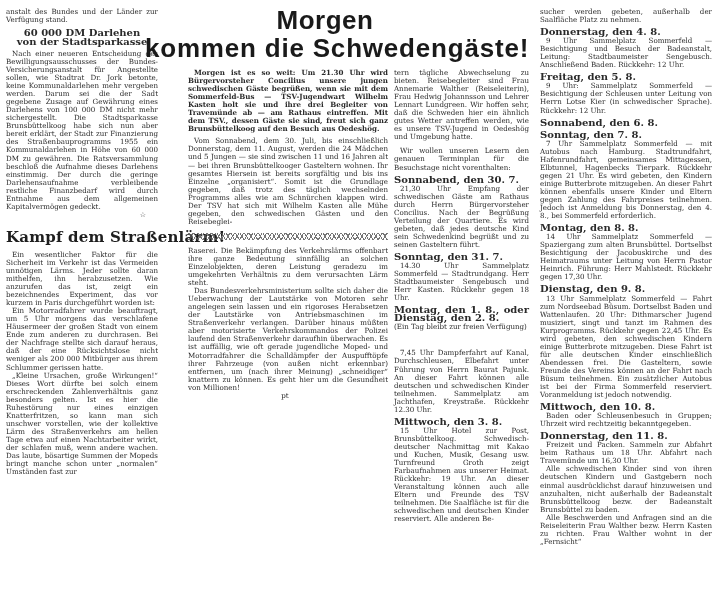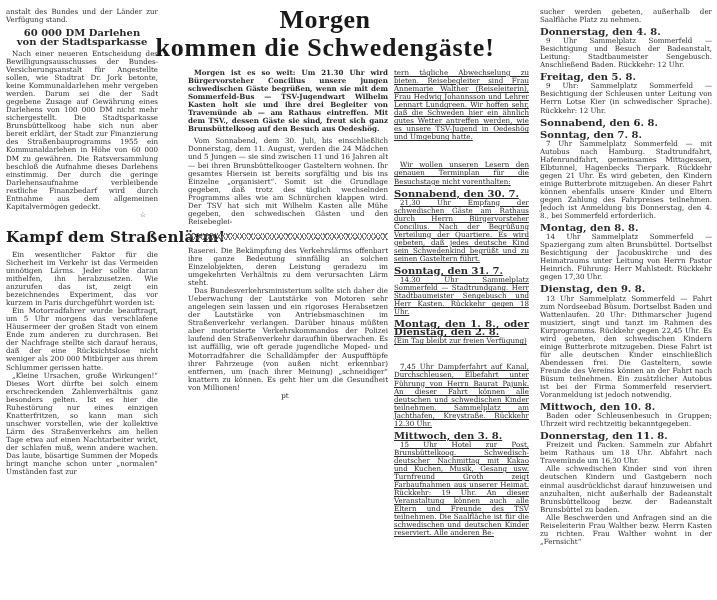--- a/index.html
+++ b/index.html
@@ -4,21 +4,21 @@
 <style>
   html, body { margin:0; padding:0; background:#ffffff; }
   body { width:717px; height:600px; overflow:hidden; position:relative; color:#2a2a2a; }
   .page { position:absolute; left:0; top:0; width:717px; height:600px; font-family:"DejaVu Serif", serif; }
   .col { position:absolute; font-size:7.1px; line-height:8.05px; text-align:justify; }
   .col p { margin:0; text-indent:6px; }
   .col p.noind { text-indent:0; }
   .subhead { font-weight:bold; text-align:center; font-size:10px; line-height:8.4px; margin:5px 0 4px 0; }
   .sec { font-weight:bold; font-size:10px; margin:4px 0 1px 0; text-indent:0; }
   .h2 { font-family:"DejaVu Serif", serif; font-weight:bold; font-size:15px; line-height:17px; letter-spacing:0.2px; white-space:nowrap; color:#1e1e1e; }
-  .headline { position:absolute; left:145px; top:6px; width:360px; text-align:center; font-family:Liberation Serif, serif; font-weight:bold; color:#1a1a1a; }
+  .headline { position:absolute; left:145px; top:6px; width:360px; text-align:center; font-family:Liberation Sans, sans-serif; font-weight:bold; color:#1a1a1a; }
   .headline .l1 { font-size:26px; line-height:28px; letter-spacing:0.5px; }
   .headline .l2 { font-size:26px; line-height:28px; letter-spacing:0.8px; white-space:nowrap; }
   .lead { font-weight:bold; }
   .star { text-align:right; padding-right:12px; font-size:7px; line-height:8px; }
   .divider { height:7px; margin:7px 0 7px 0;
     background-image: repeating-linear-gradient(60deg, #555 0 1px, transparent 1px 4px), repeating-linear-gradient(-60deg, #555 0 1px, transparent 1px 4px);
     opacity:0.8; }
   .sign { text-align:center; padding-right:6px; }
 </style>
 </head>
@@ -47,23 +47,23 @@
 
   <div class="col" style="left:188px; top:69px; width:200px;">
     <p class="lead">Morgen ist es so weit: Um 21.30 Uhr wird Bürgervorsteher Concilius unsere jungen schwedischen Gäste begrüßen, wenn sie mit dem Sommerfeld-Bus — TSV-Jugendwart Wilhelm Kasten holt sie und ihre drei Begleiter von Travemünde ab — am Rathaus eintreffen. Mit dem TSV., dessen Gäste sie sind, freut sich ganz Brunsbüttelkoog auf den Besuch aus Oedeshög.</p>
     <p style="margin-top:4px;">Vom Sonnabend, dem 30. Juli, bis einschließlich Donnerstag, dem 11. August, werden die 24 Mädchen und 5 Jungen — sie sind zwischen 11 und 16 Jahren alt — bei ihren Brunsbüttelkooger Gasteltern wohnen. Ihr gesamtes Hiersein ist bereits sorgfältig und bis ins Einzelne „organisiert“. Somit ist die Grundlage gegeben, daß trotz des täglich wechselnden Programms alles wie am Schnürchen klappen wird. Der TSV hat sich mit Wilhelm Kasten alle Mühe gegeben, den schwedischen Gästen und den Reisebeglei-</p>
     <div class="divider"></div>
     <p class="noind">Raserei. Die Bekämpfung des Verkehrslärms offenbart ihre ganze Bedeutung sinnfällig an solchen Einzelobjekten, deren Leistung geradezu im umgekehrten Verhältnis zu dem verursachten Lärm steht.</p>
     <p>Das Bundesverkehrsministerium sollte sich daher die Ueberwachung der Lautstärke von Motoren sehr angelegen sein lassen und ein rigoroses Herabsetzen der Lautstärke von Antriebsmaschinen im Straßenverkehr verlangen. Darüber hinaus müßten aber motorisierte Verkehrskommandos der Polizei laufend den Straßenverkehr daraufhin überwachen. Es ist auffällig, wie oft gerade jugendliche Moped- und Motorradfahrer die Schalldämpfer der Auspufftöpfe ihrer Fahrzeuge (von außen nicht erkennbar) entfernen, um (nach ihrer Meinung) „schneidiger“ knattern zu können. Es geht hier um die Gesundheit von Millionen!</p>
     <div class="sign">pt</div>
   </div>
 
-  <div class="col" style="left:394px; top:69px; width:135px;text-decoration:underline;">
+  <div class="col" style="left:394px; top:69px; width:135px;">
     <p class="noind">tern tägliche Abwechselung zu bieten. Reisebegleiter sind Frau Annemarie Walther (Reiseleiterin), Frau Hedwig Johannsson und Lehrer Lennart Lundgreen. Wir hoffen sehr, daß die Schweden hier ein ähnlich gutes Wetter antreffen werden, wie es unsere TSV-Jugend in Oedeshög und Umgebung hatte.</p>
-    <p style="margin-top:20px;">Wir wollen unseren Lesern den genauen Terminplan für die Besuchstage nicht vorenthalten:</p>
+    <p style="margin-top:6px;">Wir wollen unseren Lesern den genauen Terminplan für die Besuchstage nicht vorenthalten:</p>
     <div class="sec">Sonnabend, den 30. 7.</div>
     <p>21,30 Uhr Empfang der schwedischen Gäste am Rathaus durch Herrn Bürgervorsteher Concilius. Nach der Begrüßung Verteilung der Quartiere. Es wird gebeten, daß jedes deutsche Kind sein Schwedenkind begrüßt und zu seinen Gasteltern führt.</p>
     <div class="sec">Sonntag, den 31. 7.</div>
     <p>14.30 Uhr Sammelplatz Sommerfeld — Stadtrundgang. Herr Stadtbaumeister Sengebusch und Herr Kasten. Rückkehr gegen 18 Uhr.</p>
     <div class="sec">Montag, den 1. 8., oder Dienstag, den 2. 8.</div>
     <p class="noind">(Ein Tag bleibt zur freien Verfügung)</p>
     <p style="margin-top:18px;">7,45 Uhr Dampferfahrt auf Kanal, Durchschleusen, Elbefahrt unter Führung von Herrn Baurat Pajunk. An dieser Fahrt können alle deutschen und schwedischen Kinder teilnehmen. Sammelplatz am Jachthafen, Kreystraße. Rückkehr 12.30 Uhr.</p>
     <div class="sec">Mittwoch, den 3. 8.</div>
     <p>15 Uhr Hotel zur Post, Brunsbüttelkoog. Schwedisch-deutscher Nachmittag mit Kakao und Kuchen, Musik, Gesang usw. Turnfreund Groth zeigt Farbaufnahmen aus unserer Heimat. Rückkehr: 19 Uhr. An dieser Veranstaltung können auch alle Eltern und Freunde des TSV teilnehmen. Die Saalfläche ist für die schwedischen und deutschen Kinder reserviert. Alle anderen Be-</p>
   </div>

